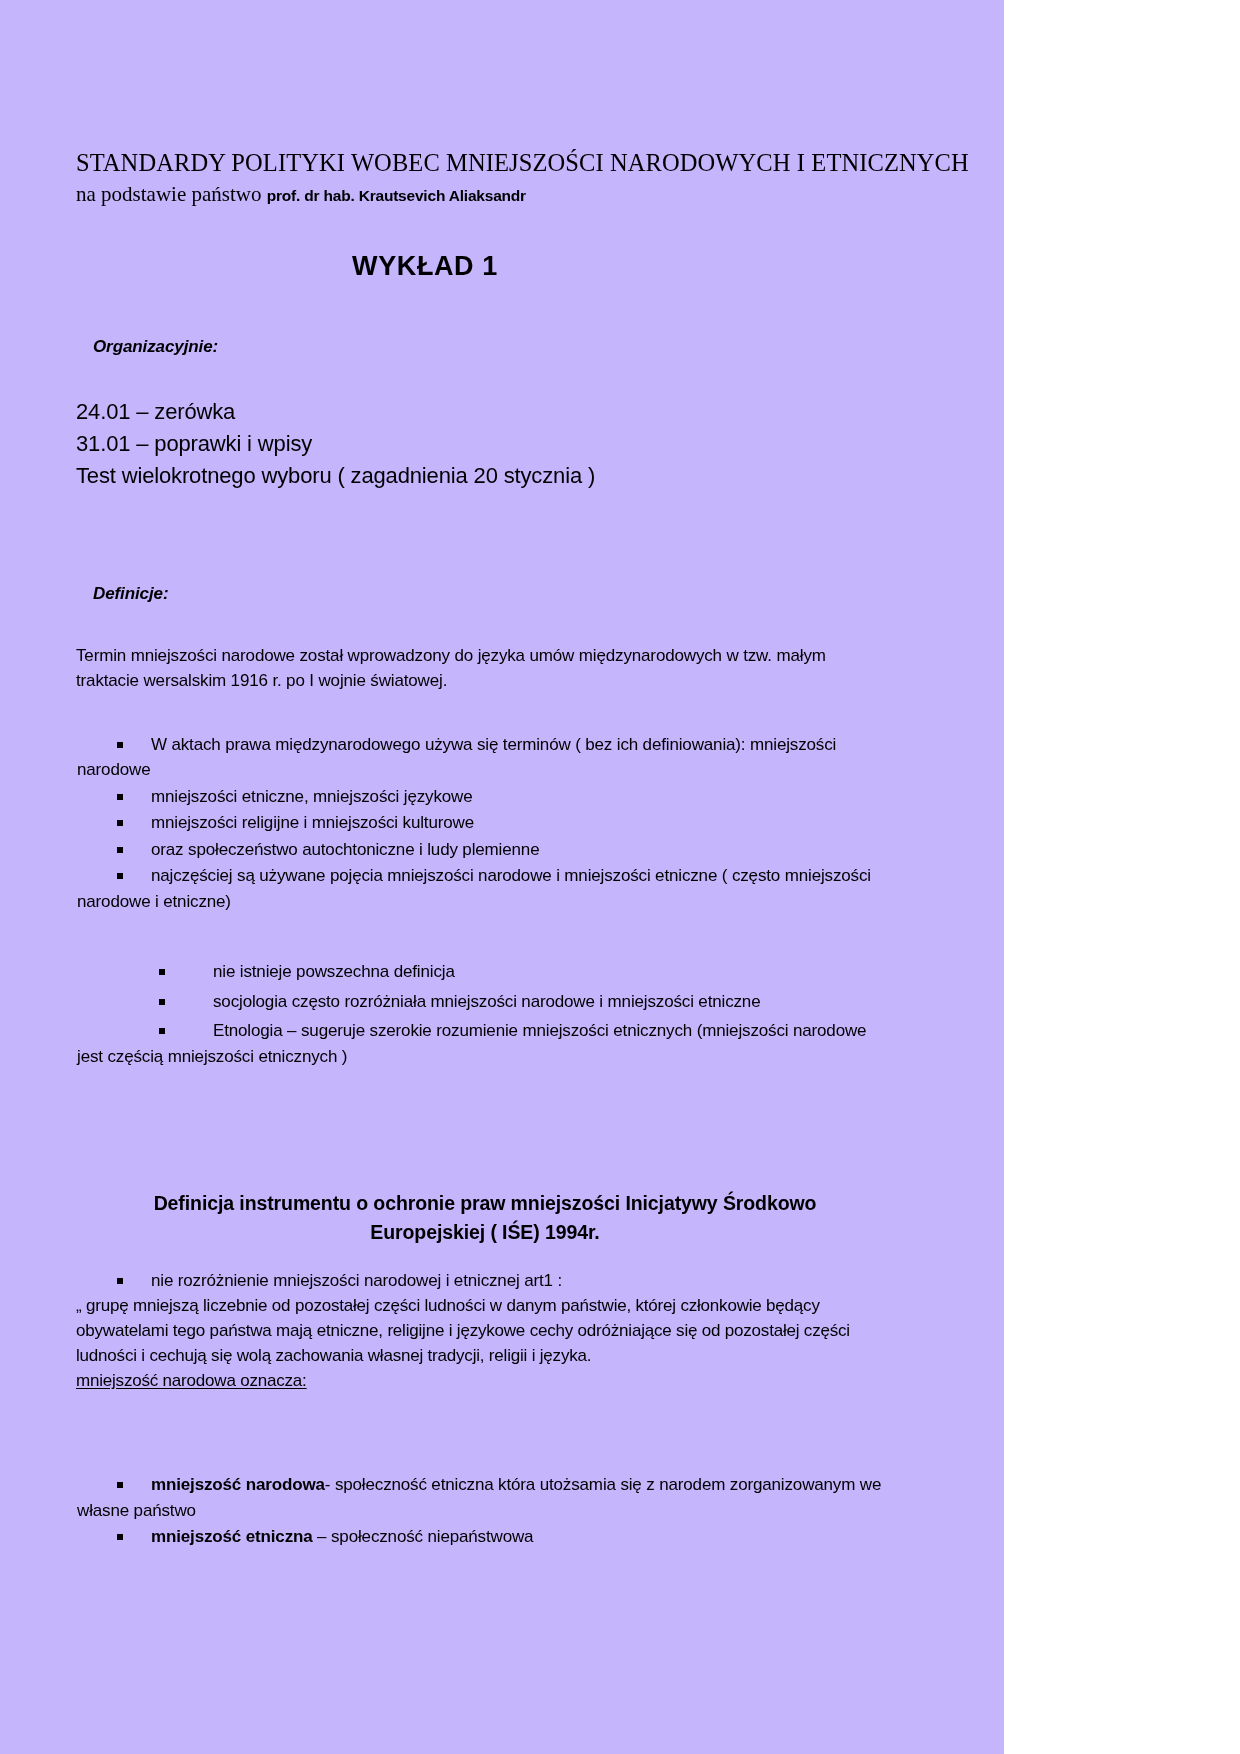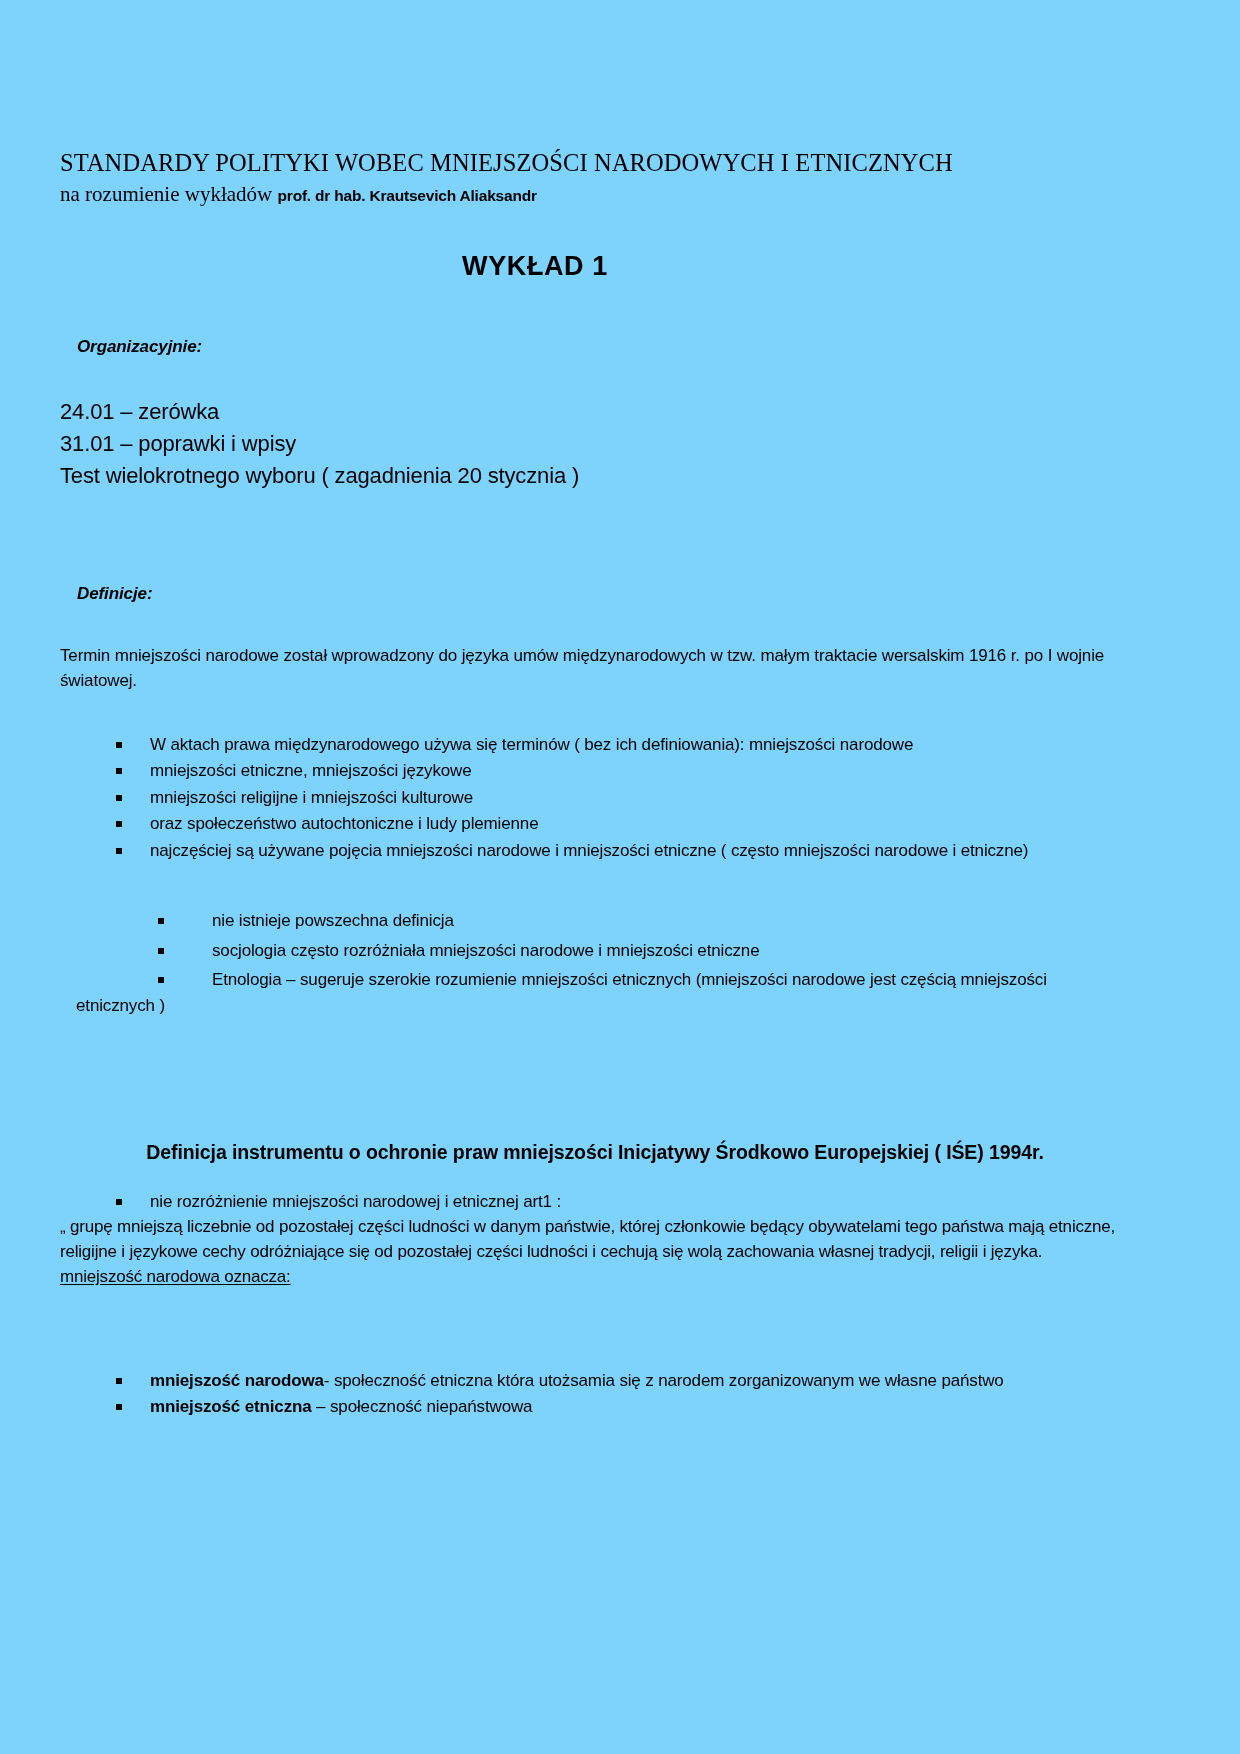--- a/index.html
+++ b/index.html
@@ -11,25 +11,25 @@
   body {
     width: 1240px;
     height: 1754px;
     font-family: "Liberation Sans", sans-serif;
     color: #000000;
     -webkit-font-smoothing: none;
   }
 
   .page {
     position: relative;
-    width: 1240px;
+    width: 1004px;
     height: 1754px;
-    background: #7dd3fc;
+    background: #c4b5fd;
     box-sizing: border-box;
-    padding: 148px 120px 0 60px;
+    padding: 148px 120px 0 76px;
     overflow: hidden;
   }
 
   .doc-title {
     font-family: "Liberation Serif", serif;
     font-size: 24.5px;
     line-height: 1.22;
     letter-spacing: 0.1px;
     white-space: nowrap;
     margin: 0;
@@ -89,21 +89,21 @@
     list-style: none;
     margin: 0;
     padding: 0;
   }
   ul.bullets li {
     position: relative;
     font-size: 17px;
     line-height: 1.5;
     letter-spacing: -0.15px;
     padding-left: 74px;
-    margin: 0 0 1px 16px;
+    margin: 0 0 1px 1px;
     text-indent: 0;
   }
   ul.bullets li .sq {
     position: absolute;
     left: 40px;
     top: 10px;
     width: 6px;
     height: 6px;
     background: #000;
   }
@@ -168,21 +168,21 @@
   }
   .bold { font-weight: bold; }
 </style>
 </head>
 <body>
 
 <div class="page">
 
   <h1 class="doc-title">STANDARDY POLITYKI WOBEC MNIEJSZOŚCI NARODOWYCH I ETNICZNYCH</h1>
 
-  <p class="doc-subtitle"><span>na rozumienie wykładów</span> <span class="lecturer">prof. dr hab. Krautsevich Aliaksandr</span></p>
+  <p class="doc-subtitle"><span>na podstawie państwo</span> <span class="lecturer">prof. dr hab. Krautsevich Aliaksandr</span></p>
 
   <h2 class="lecture-heading">WYKŁAD 1</h2>
 
   <div class="spacer-md"></div>
 
   <p class="section-label">Organizacyjnie:</p>
 
   <div class="spacer-sm"></div>
 
   <div class="plain-lines">

